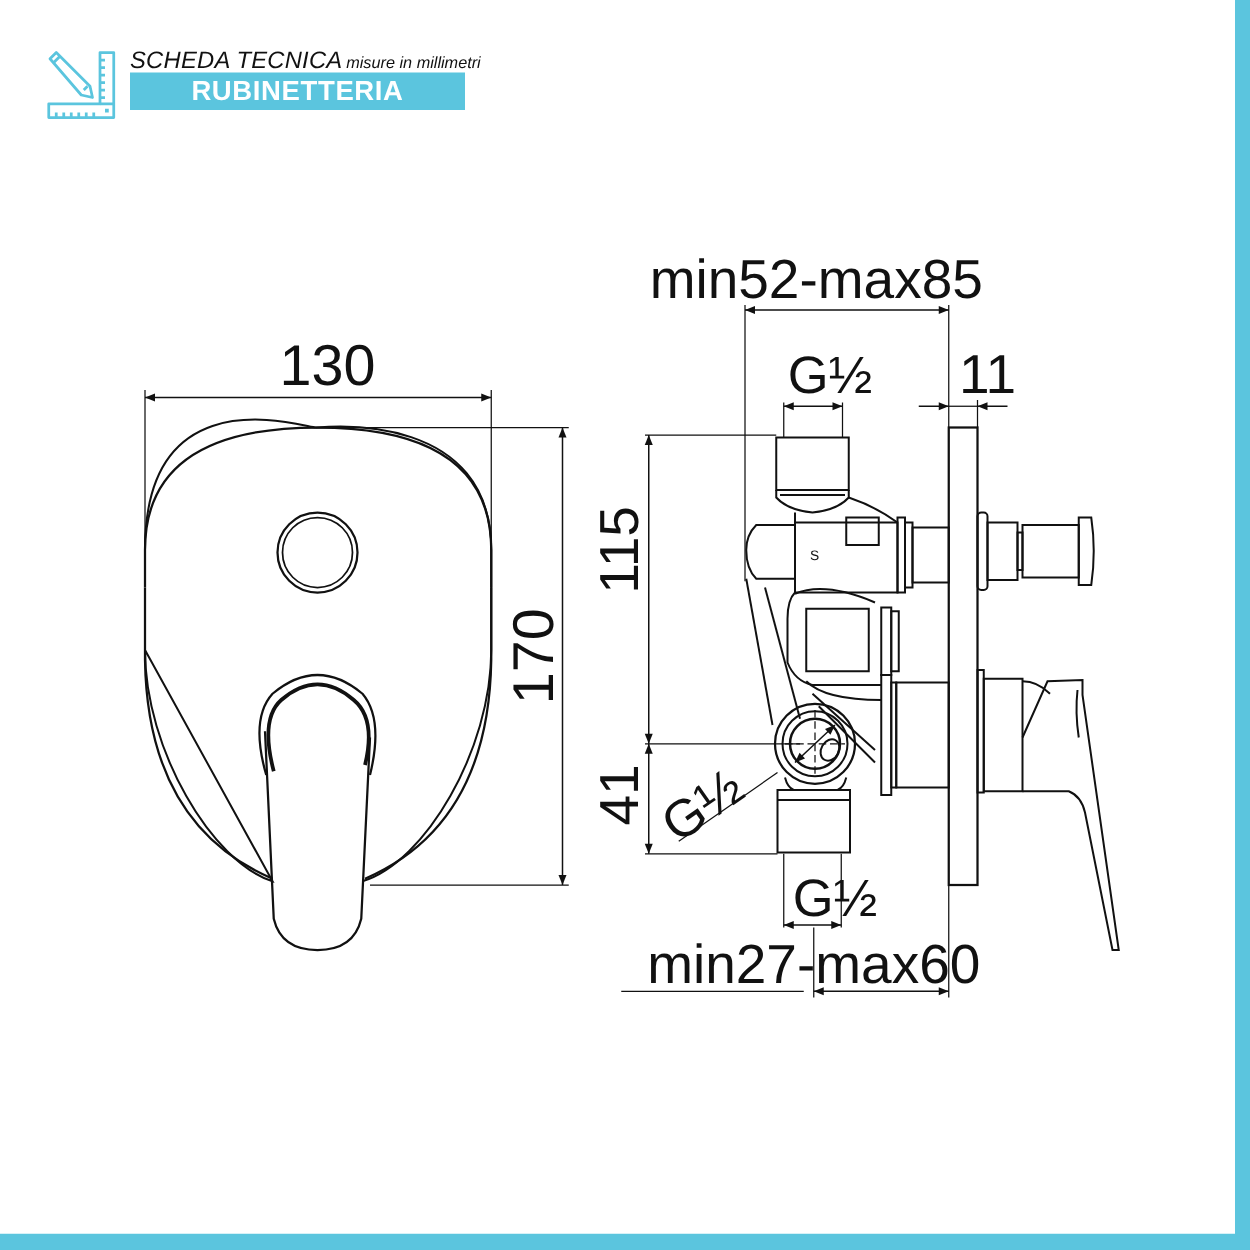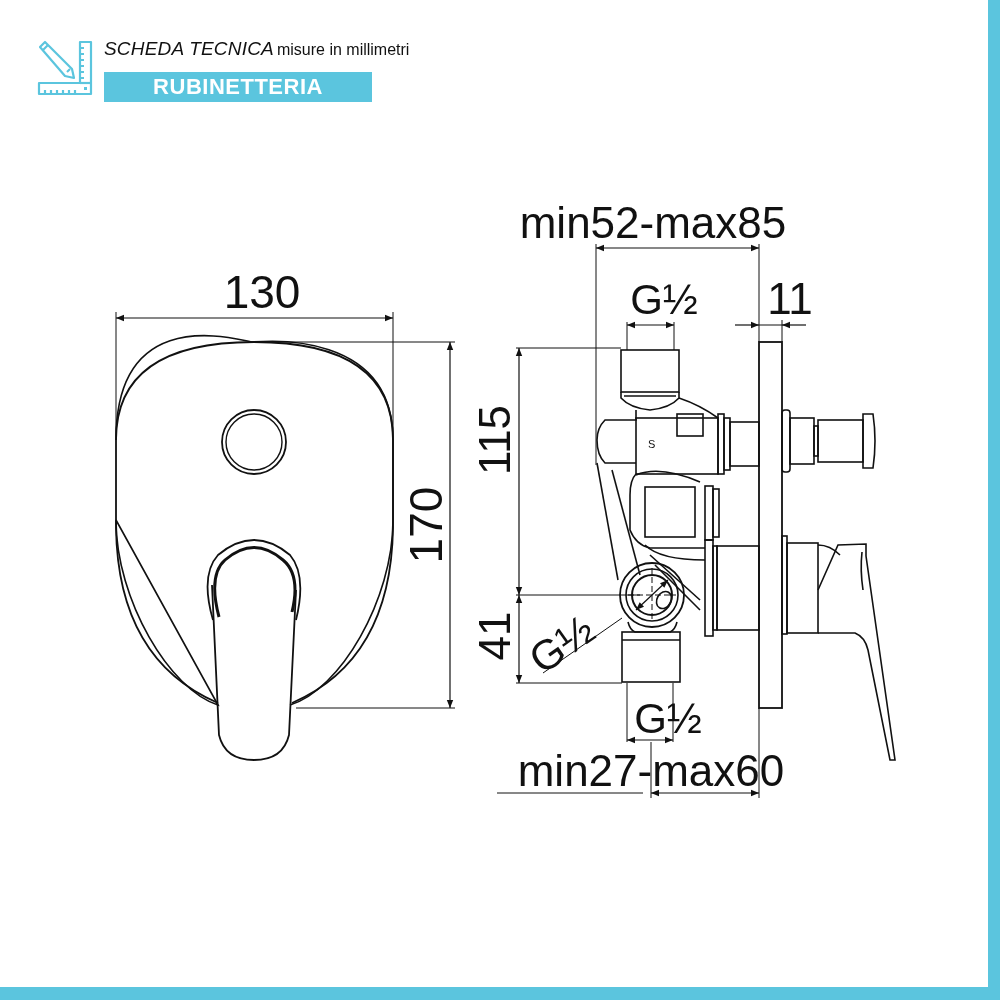--- a/index.html
+++ b/index.html
@@ -3,22 +3,22 @@
 <meta charset="utf-8">
 <style>
   html, body { margin:0; padding:0; background:#fff; }
   body { width:1000px; height:1000px; position:relative; overflow:hidden; font-family:"Liberation Sans", sans-serif; }
   .right-bar { position:absolute; left:988px; top:0; width:12px; height:1000px; background:#5bc5de; }
   .bottom-bar { position:absolute; left:0; top:987px; width:1000px; height:13px; background:#5bc5de; }
   .header { position:absolute; left:36px; top:38px; }
   .logo { position:absolute; left:0; top:0; width:58px; height:58px; }
   .title-line { position:absolute; left:68px; top:0; white-space:nowrap; color:#111; }
   .title-main { font-style:italic; font-size:19px; letter-spacing:0.2px; }
-  .title-sub { font-size:16px; margin-left:3px; }
-  .banner { position:absolute; left:68px; top:34px; width:268px; height:30px; background:#5bc5de; color:#fff; font-weight:bold; font-size:22px; text-align:center; line-height:30px; letter-spacing:0.5px; }
+  .title-sub { font-style:italic; font-size:13px; margin-left:3px; }
+  .banner { position:absolute; left:68px; top:20px; width:268px; height:30px; background:#5bc5de; color:#fff; font-weight:bold; font-size:22px; text-align:center; line-height:30px; letter-spacing:0.5px; }
   svg.drawing { position:absolute; left:0; top:0; }
   .dimtext { font-family:"Liberation Sans", sans-serif; fill:#111; }
 </style>
 </head>
 <body>
 
 <div class="right-bar"></div>
 <div class="bottom-bar"></div>
 
 <div class="header">

